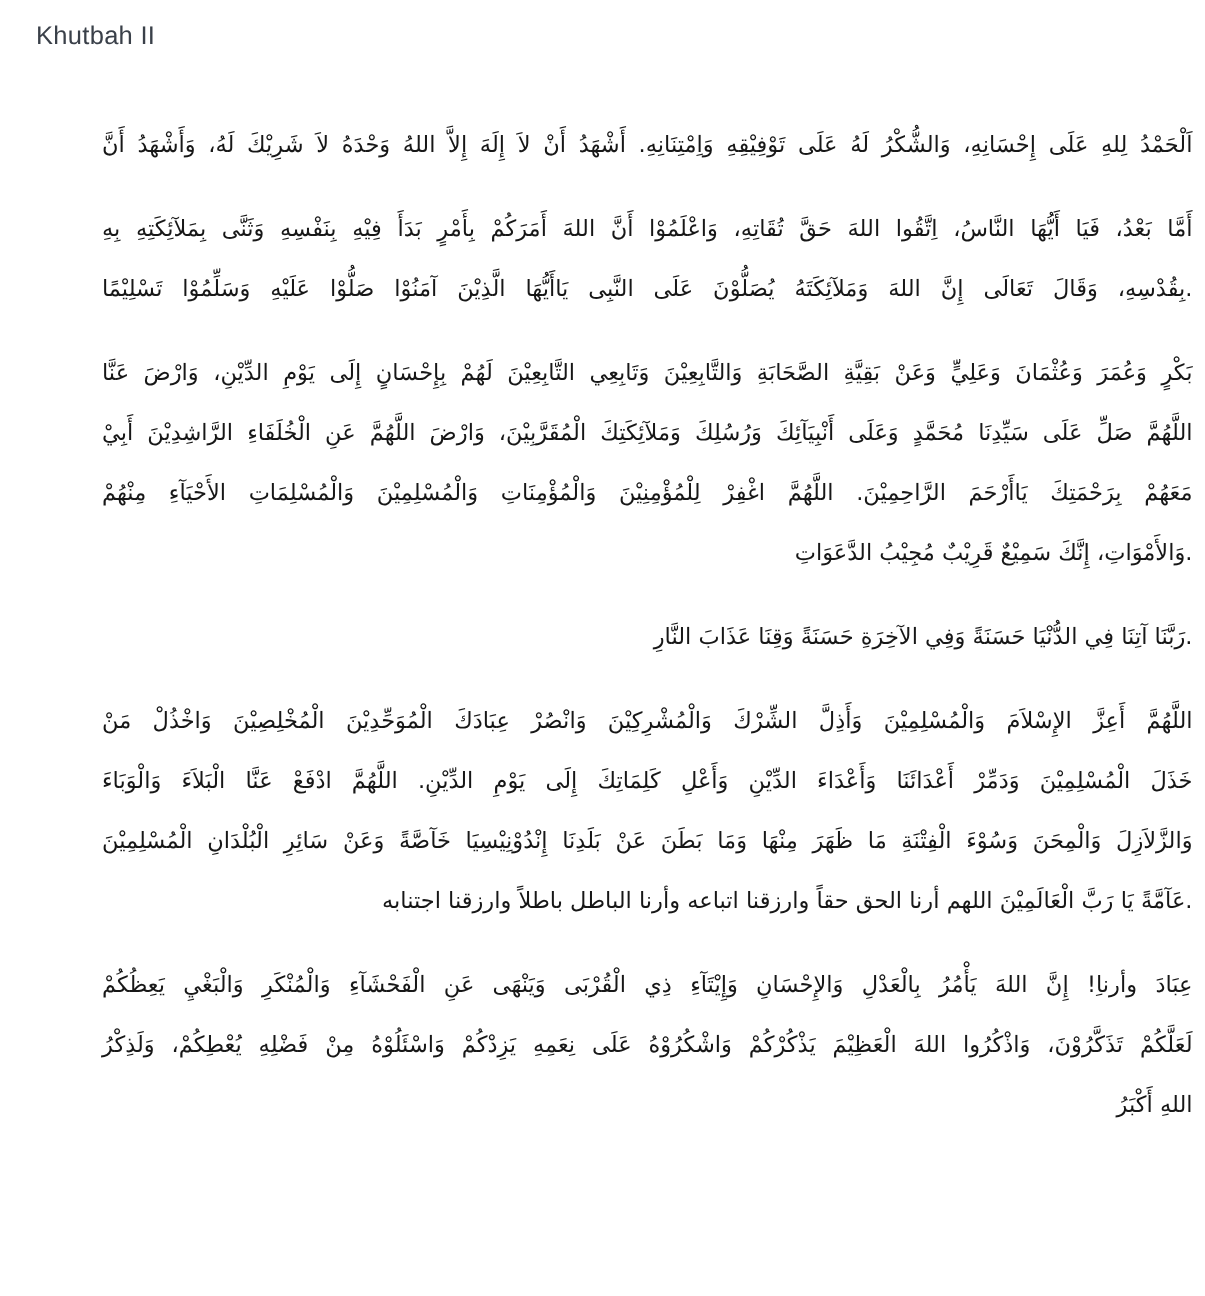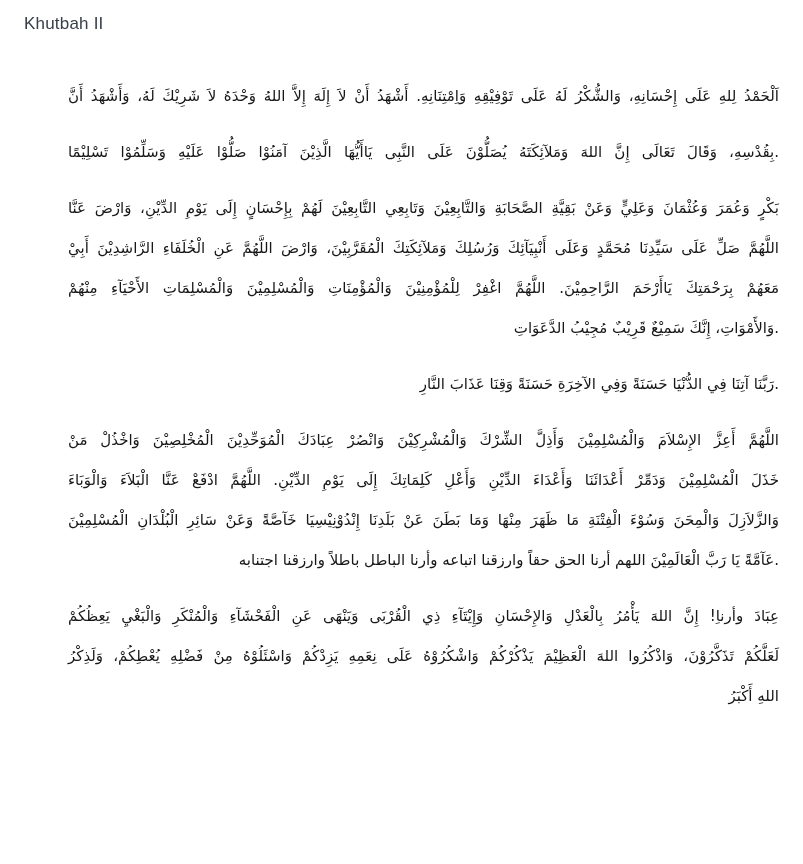--- a/index.html
+++ b/index.html
@@ -6,21 +6,21 @@
     margin: 0;
     padding: 0;
     background: #ffffff;
   }
   .page {
     position: relative;
     box-sizing: border-box;
     width: 803px;
     height: 864px;
     background: #ffffff;
-    padding: 14px 24px 0 24px;
+    padding: 14px 8px 0 24px;
     overflow: hidden;
     font-family: "DejaVu Sans", sans-serif;
   }
   .doc-title {
     font-family: "Liberation Sans", "DejaVu Sans", sans-serif;
     font-size: 17px;
     font-weight: 400;
     color: #3a4049;
     letter-spacing: 0.2px;
     margin: 0 0 42px 0;
@@ -52,20 +52,21 @@
 
   <h1 class="doc-title">Khutbah II</h1>
 
   <div class="khutbah-body">
 
     <div class="para">
       <div class="line full">اَلْحَمْدُ لِلهِ عَلَى إِحْسَانِهِ، وَالشُّكْرُ لَهُ عَلَى تَوْفِيْقِهِ وَاِمْتِنَانِهِ. أَشْهَدُ أَنْ لاَ إِلَهَ إِلاَّ اللهُ وَحْدَهُ لاَ شَرِيْكَ لَهُ، وَأَشْهَدُ أَنَّ</div>
     </div>
 
     <div class="para">
+      <div class="line full">أَمَّا بَعْدُ، فَيَا أَيُّهَا النَّاسُ، اِتَّقُوا اللهَ حَقَّ تُقَاتِهِ، وَاعْلَمُوْا أَنَّ اللهَ أَمَرَكُمْ بِأَمْرٍ بَدَأَ فِيْهِ بِنَفْسِهِ وَثَنَّى بِمَلآئِكَتِهِ بِهِ</div>
       <div class="line full">بِقُدْسِهِ، وَقَالَ تَعَالَى إِنَّ اللهَ وَمَلآئِكَتَهُ يُصَلُّوْنَ عَلَى النَّبِى يَاأَيُّهَا الَّذِيْنَ آمَنُوْا صَلُّوْا عَلَيْهِ وَسَلِّمُوْا تَسْلِيْمًا.</div>
     </div>
 
     <div class="para">
       <div class="line full">بَكْرٍ وَعُمَرَ وَعُثْمَانَ وَعَلِيٍّ وَعَنْ بَقِيَّةِ الصَّحَابَةِ وَالتَّابِعِيْنَ وَتَابِعِي التَّابِعِيْنَ لَهُمْ بِإِحْسَانٍ إِلَى يَوْمِ الدِّيْنِ، وَارْضَ عَنَّا</div>
       <div class="line full">اللَّهُمَّ صَلِّ عَلَى سَيِّدِنَا مُحَمَّدٍ وَعَلَى أَنْبِيَآئِكَ وَرُسُلِكَ وَمَلآئِكَتِكَ الْمُقَرَّبِيْنَ، وَارْضَ اللَّهُمَّ عَنِ الْخُلَفَاءِ الرَّاشِدِيْنَ أَبِيْ</div>
       <div class="line full">مَعَهُمْ بِرَحْمَتِكَ يَاأَرْحَمَ الرَّاحِمِيْنَ. اللَّهُمَّ اغْفِرْ لِلْمُؤْمِنِيْنَ وَالْمُؤْمِنَاتِ وَالْمُسْلِمِيْنَ وَالْمُسْلِمَاتِ الأَحْيَآءِ مِنْهُمْ</div>
       <div class="line">وَالأَمْوَاتِ، إِنَّكَ سَمِيْعٌ قَرِيْبٌ مُجِيْبُ الدَّعَوَاتِ.</div>
     </div>
 

